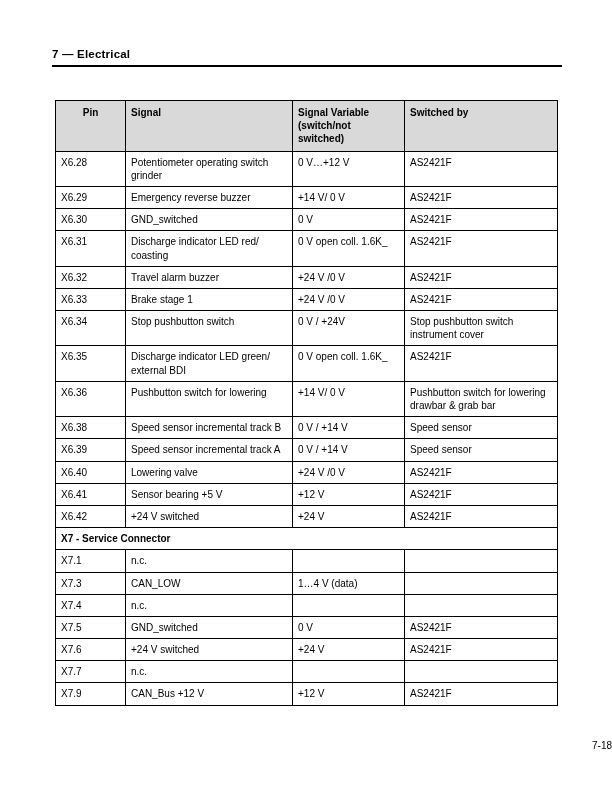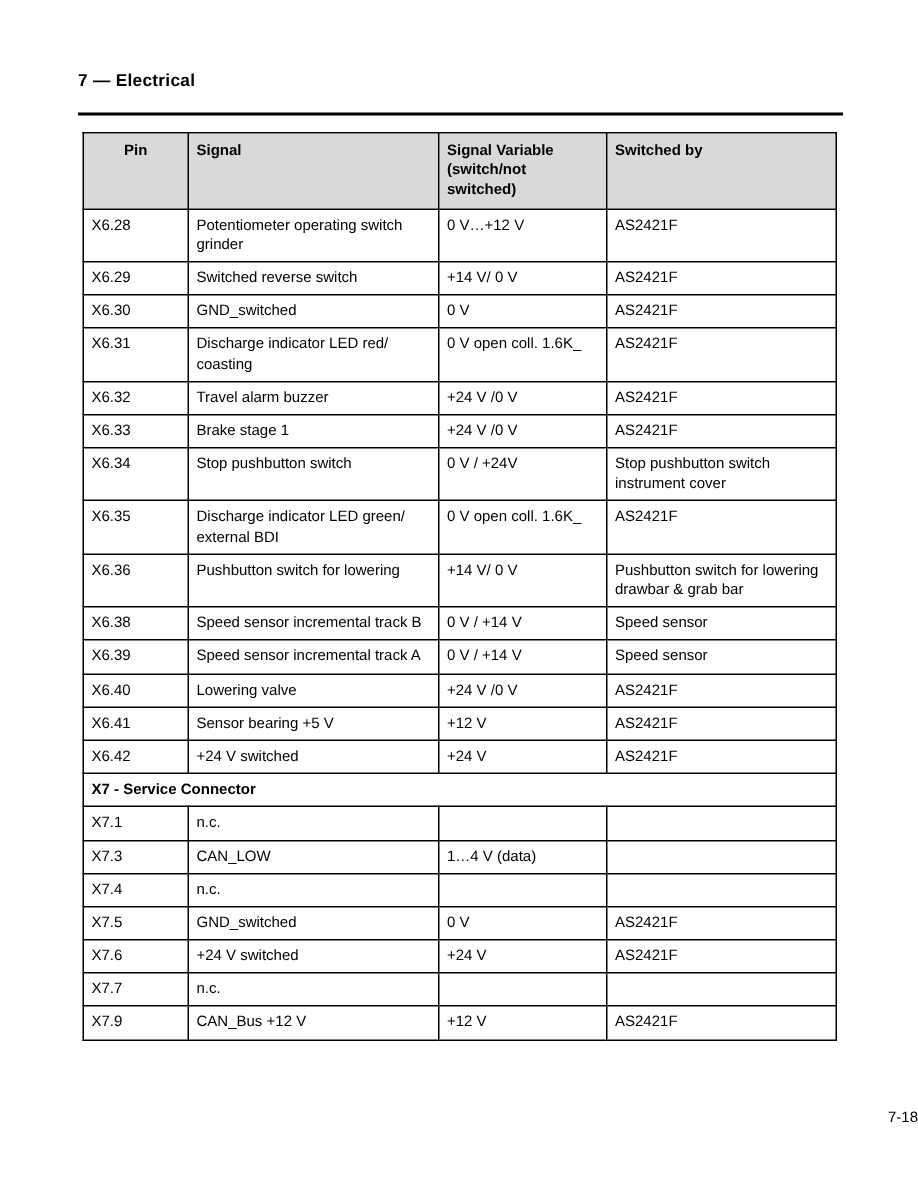--- a/index.html
+++ b/index.html
@@ -16,38 +16,39 @@
     height: 792px;
     background: #ffffff;
     overflow: hidden;
   }
   .header-block {
     position: absolute;
     left: 52px;
     right: 50px;
     top: 48px;
     border-bottom: 2px solid #000;
-    padding-bottom: 15px;
+    padding-bottom: 5px;
   }
   .section-title {
     font-size: 11.5px;
     font-weight: bold;
     letter-spacing: 0.2px;
   }
   .table-wrap {
     position: absolute;
     left: 55px;
     top: 88px;
   }
   table.signal-table {
     border-collapse: collapse;
     table-layout: fixed;
     width: 502px;
     font-size: 10px;
     line-height: 1.32;
+    margin-top: 12px;
   }
   table.signal-table th,
   table.signal-table td {
     border: 1px solid #000;
     vertical-align: top;
     text-align: left;
     padding: 4px 5px;
     white-space: pre-line;
     overflow: hidden;
   }
@@ -103,21 +104,21 @@
       <tbody id="table-body">
       <tr>
             <td>X6.28</td>
             <td>Potentiometer operating switch
 grinder</td>
             <td>0 V…+12 V</td>
             <td>AS2421F</td>
           </tr>
           <tr>
             <td>X6.29</td>
-            <td>Switched reverse switch</td>
+            <td>Emergency reverse buzzer</td>
             <td>+14 V/ 0 V</td>
             <td>AS2421F</td>
           </tr>
           <tr>
             <td>X6.30</td>
             <td>GND_switched</td>
             <td>0 V</td>
             <td>AS2421F</td>
           </tr>
           <tr>

